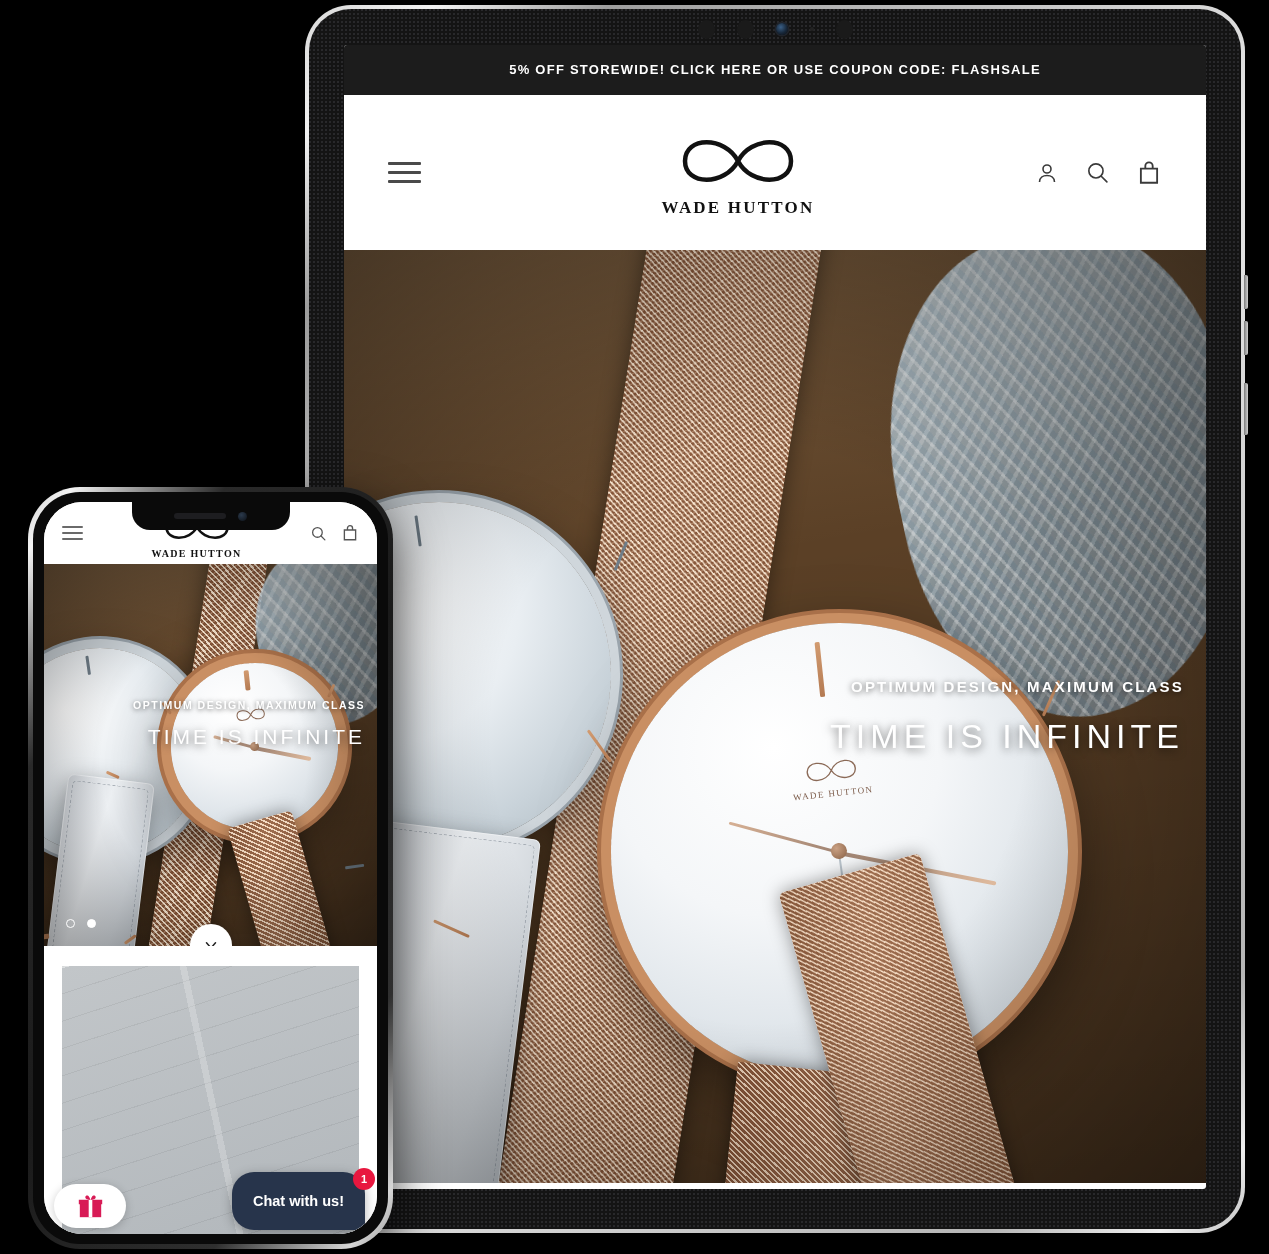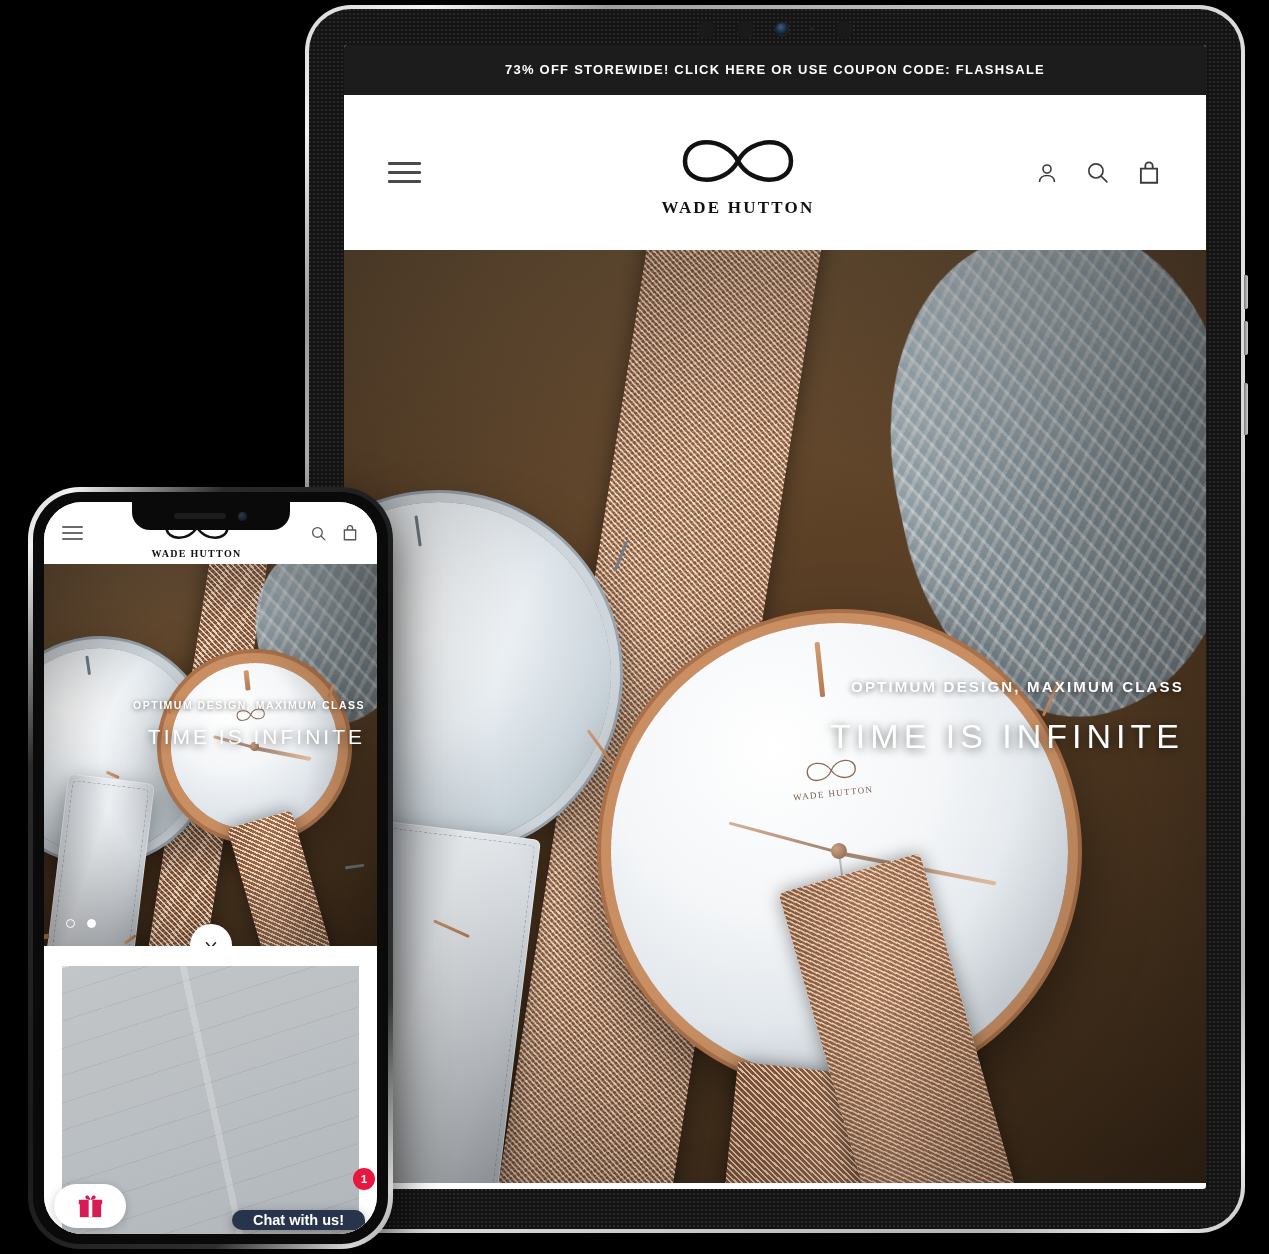--- a/index.html
+++ b/index.html
@@ -170,21 +170,21 @@
      background-image:
        linear-gradient(168deg, rgba(255,255,255,.45) 0 2px, rgba(0,0,0,0) 2px 46%, rgba(255,255,255,.3) 46% 48%, rgba(0,0,0,0) 48%),
        linear-gradient(78deg, rgba(255,255,255,.28) 0 1.5px, rgba(0,0,0,0) 1.5px 60%, rgba(255,255,255,.22) 60% 61.5%, rgba(0,0,0,0) 61.5%),
        repeating-linear-gradient(162deg, rgba(0,0,0,.06) 0 1px, rgba(0,0,0,0) 1px 26px),
        linear-gradient(160deg,#c2c6c9 0%,#b4b9bd 40%,#8d949a 72%,#575f68 100%);}
 
   .gift{position:absolute;left:10px;bottom:6px;width:72px;height:44px;border-radius:22px;
      background:#fff;display:flex;align-items:center;justify-content:center;z-index:12;
      box-shadow:0 2px 10px rgba(0,0,0,.2);}
   .chat{position:absolute;right:12px;bottom:4px;background:#27344b;color:#fff;
-     border-radius:22px 22px 0 22px;padding:2px 21px;font-size:14.5px;font-weight:700;z-index:12;
+     border-radius:22px 22px 0 22px;padding:21px 21px;font-size:14.5px;font-weight:700;z-index:12;
      box-shadow:0 3px 12px rgba(0,0,0,.3);}
   .badge{position:absolute;right:2px;bottom:44px;width:22px;height:22px;border-radius:50%;
      background:#e8173f;color:#fff;font-size:11px;font-weight:700;
      display:flex;align-items:center;justify-content:center;z-index:13;}
 </style>
 </head>
 <body>
 
 <div class="stage">
 
@@ -197,21 +197,21 @@
       <div class="tablet-cam">
         <span class="sensor"></span>
         <span class="sensor"></span>
         <span class="sensor c"></span>
         <span class="sensor tiny"></span>
         <span class="sensor"></span>
       </div>
 
       <div class="tablet-screen">
 
-        <div class="announce">73% OFF STOREWIDE! CLICK HERE OR USE COUPON CODE: FLASHSALE</div>
+        <div class="announce">5% OFF STOREWIDE! CLICK HERE OR USE COUPON CODE: FLASHSALE</div>
 
         <div class="hdr">
           <div class="burger">
             <span></span>
               <span></span>
               <span></span>
           </div>
           <div class="logo">
             <svg width="150" height="66" viewBox="0 0 150 66">
               <path d="M75 33 C62 8, 22 8, 22 33 C22 58, 62 58, 75 33 C88 8, 128 8, 128 33 C128 58, 88 58, 75 33 Z" fill="none" stroke="#111" stroke-width="4.5"></path>

